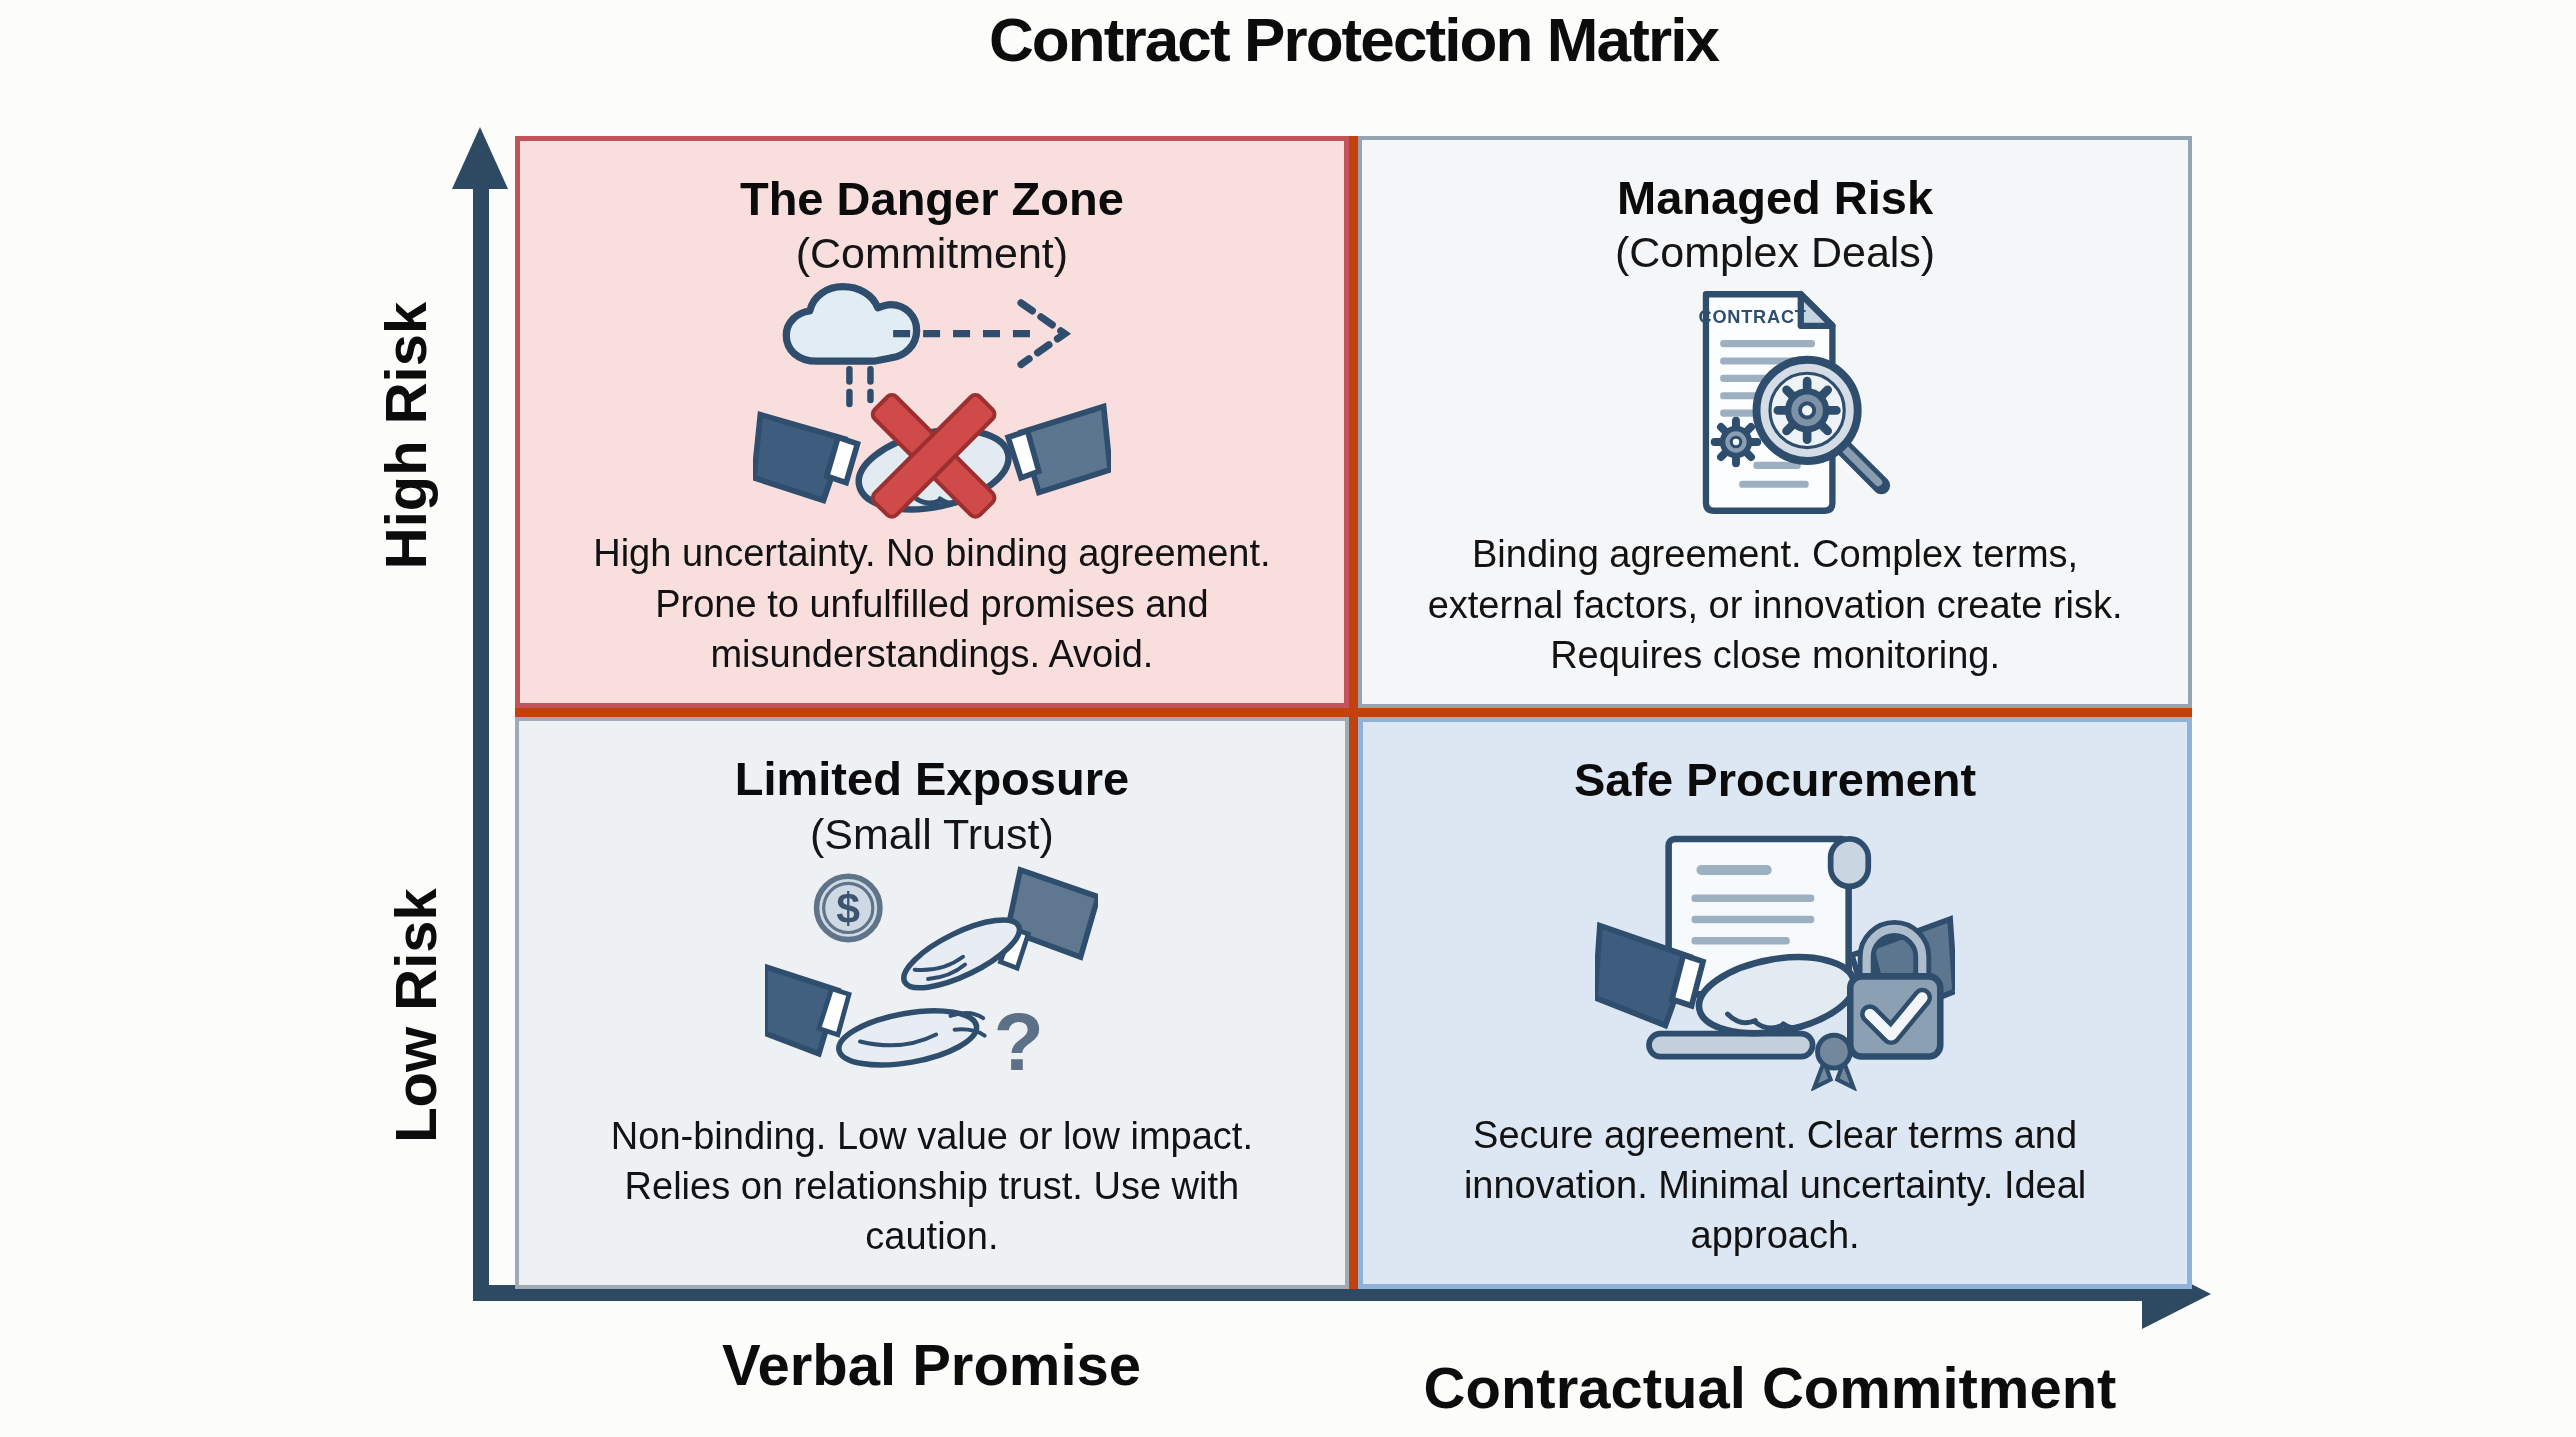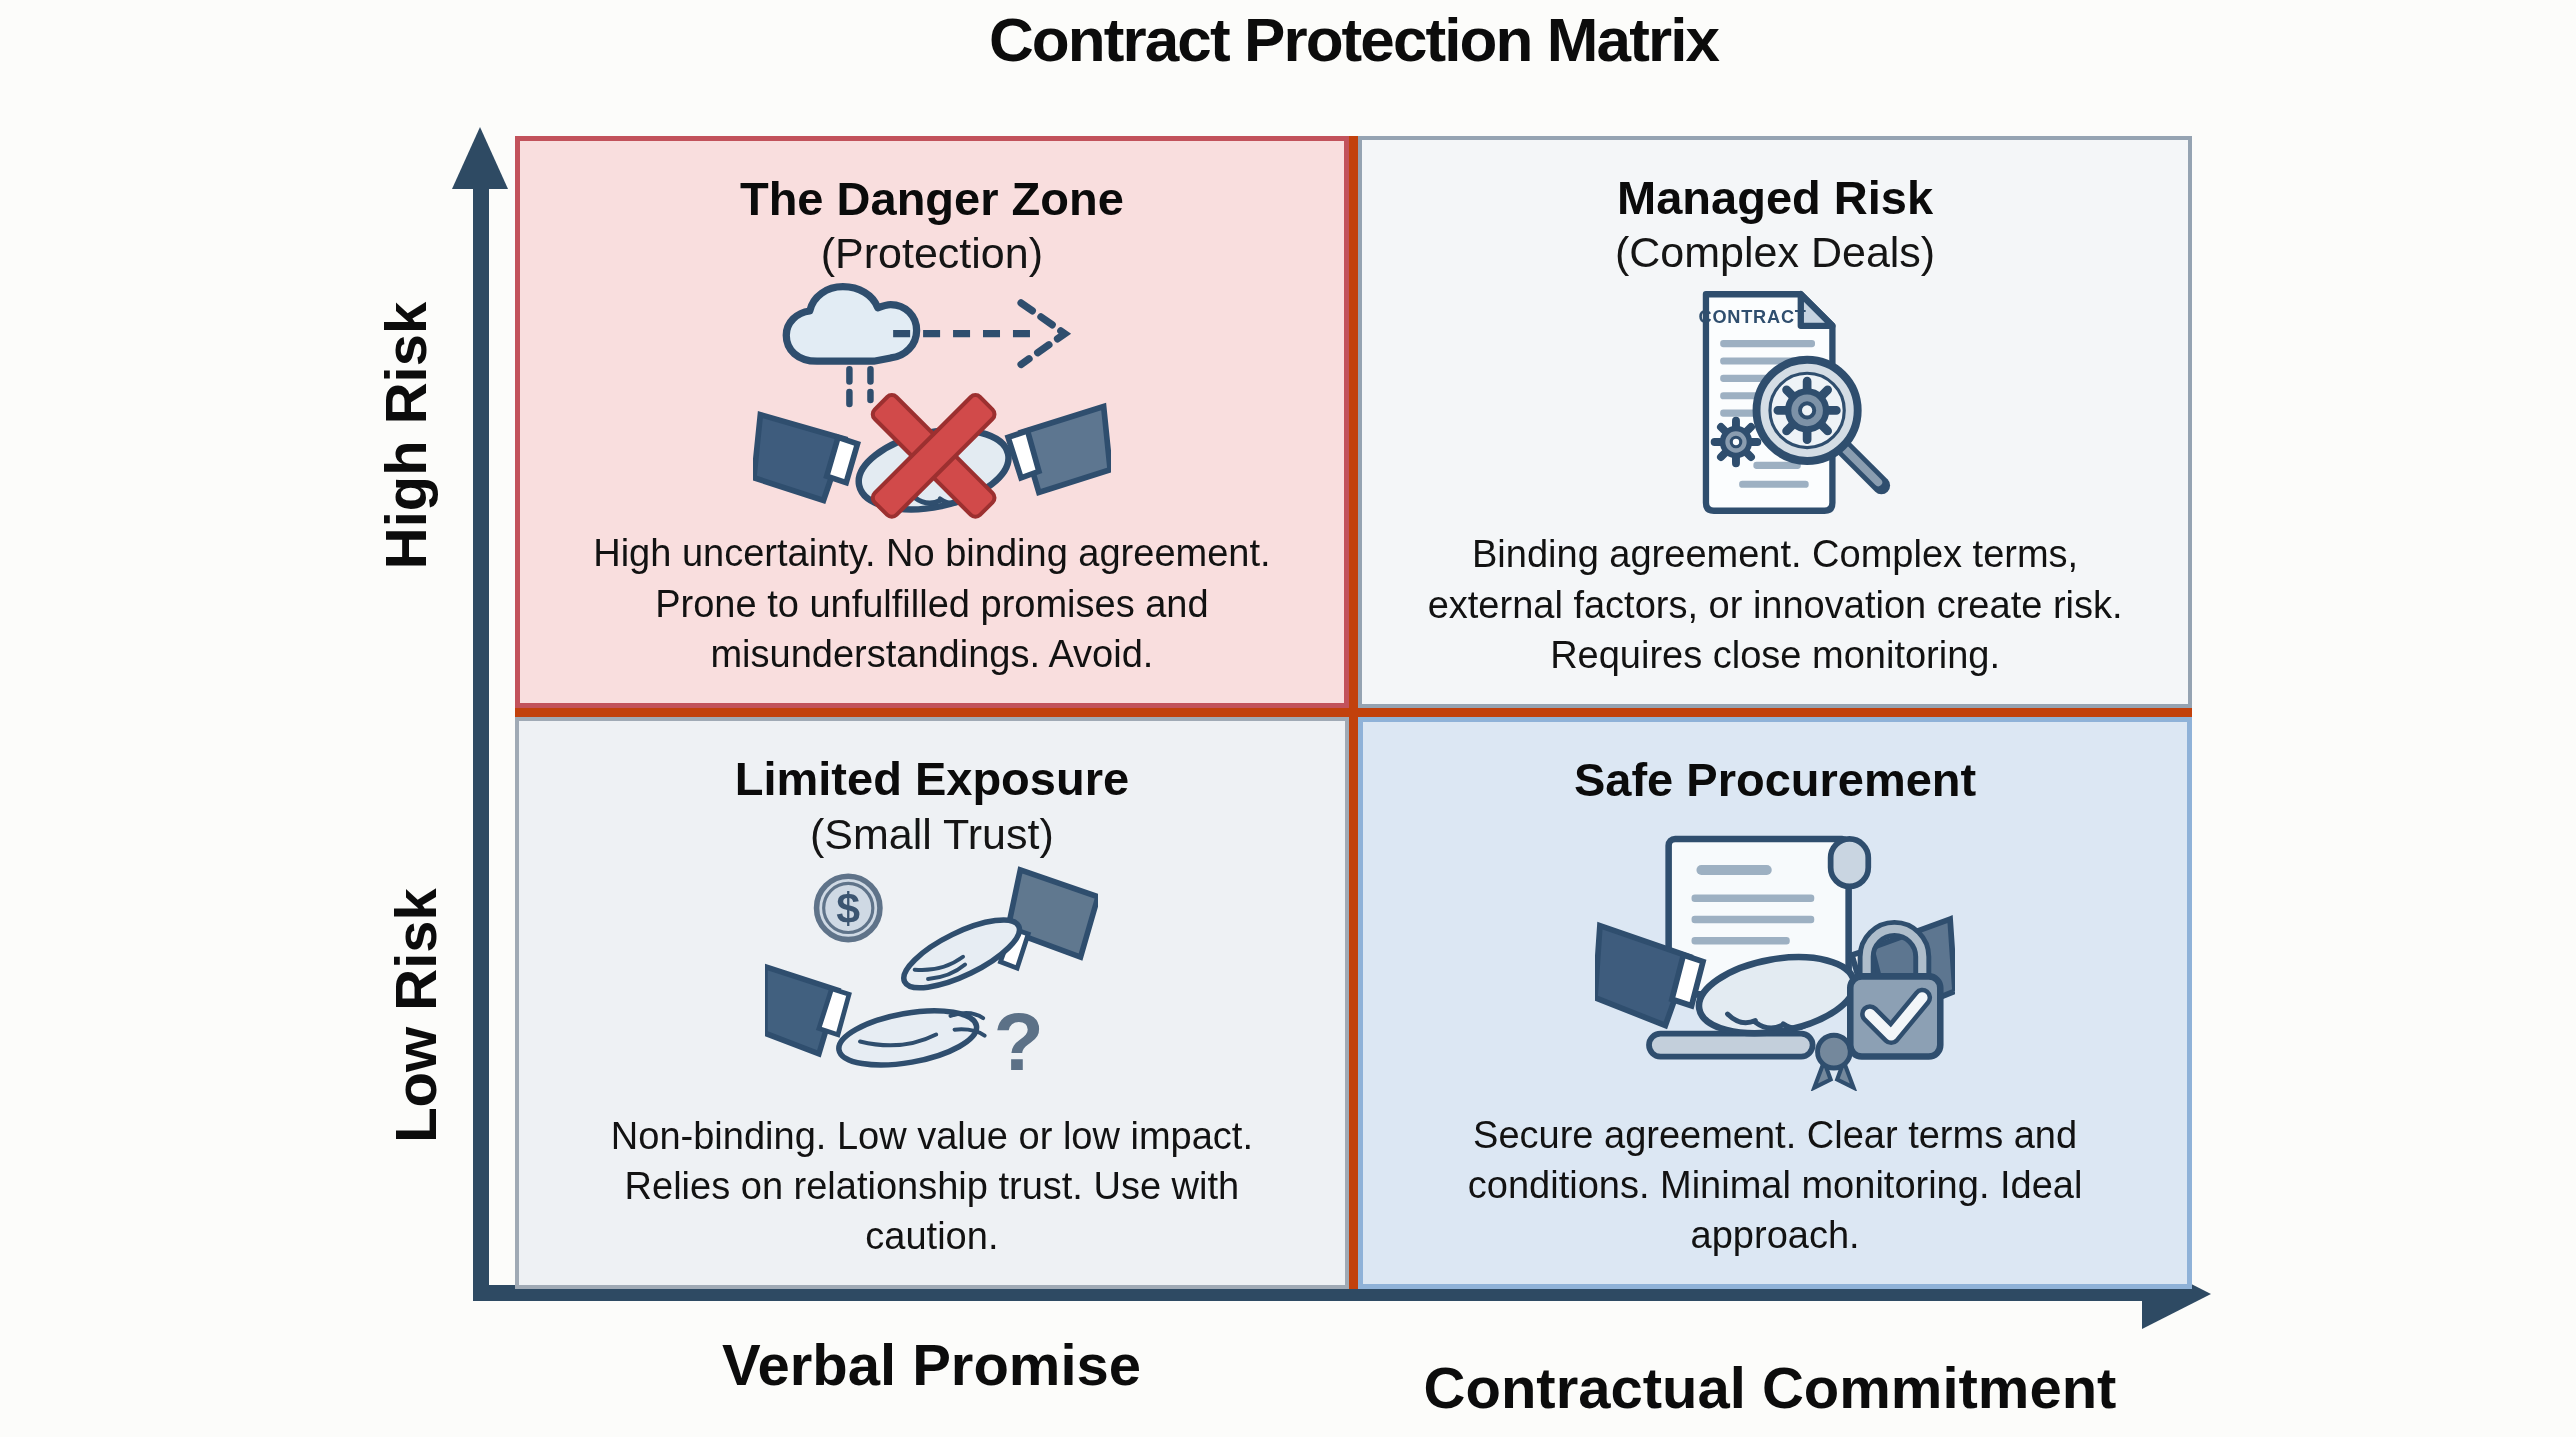--- a/index.html
+++ b/index.html
@@ -60,21 +60,21 @@
   <div class="y-label y-label-high">High Risk</div>
   <div class="y-label y-label-low">Low Risk</div>
   <div class="x-label x-label-left">Verbal Promise</div>
   <div class="x-label x-label-right">Contractual Commitment</div>
 
   <div class="matrix">
 
     <div class="quadrant q-danger">
       <div class="q-head">
         <div class="q-title">The Danger Zone</div>
-        <div class="q-sub">(Protection)</div>
+        <div class="q-sub">(Commitment)</div>
       </div>
       <div class="q-icon">
         <svg width="358" height="251" viewBox="0 0 440 310">
           <g>
             <path d="M78 104 C54 104 40 90 40 72 C40 56 53 44 69 42 C73 24 90 12 110 12 C130 12 147 22 153 38 C158 36 163 34 169 34 C187 34 201 48 201 66 C201 84 187 98 169 100 L148 104 Z" fill="#e2ecf4" stroke="#2f4e6e" stroke-width="9" stroke-linejoin="round"></path>
             <path d="M118 114 v46 M144 114 v38" stroke="#2f4e6e" stroke-width="8" stroke-linecap="round" stroke-dasharray="15 13" fill="none"></path>
           </g>
           <g>
             <path d="M172 70 H352" stroke="#2f4e6e" stroke-width="9" stroke-dasharray="21 16" fill="none"></path>
             <path d="M330 32 L384 70 L330 108" stroke="#2f4e6e" stroke-width="9" stroke-dasharray="17 13" fill="none" stroke-linecap="round"></path>
@@ -213,20 +213,20 @@
             <path d="M332 184 v-28 a34 34 0 0 1 68 0 v28" fill="none" stroke="#2f4e6e" stroke-width="22"></path>
             <path d="M332 184 v-28 a34 34 0 0 1 68 0 v28" fill="none" stroke="#aebdcb" stroke-width="10"></path>
             <rect x="312" y="180" width="110" height="98" rx="14" fill="#8ca0b4" stroke="#2f4e6e" stroke-width="8"></rect>
             <polyline points="336,226 362,252 400,206" fill="none" stroke="#2f4e6e" stroke-width="24" stroke-linecap="round" stroke-linejoin="round"></polyline>
             <polyline points="336,226 362,252 400,206" fill="none" stroke="#f2f6f9" stroke-width="13" stroke-linecap="round" stroke-linejoin="round"></polyline>
           </g>
         </svg>
       </div>
       <div class="q-desc">
         <div>Secure agreement. Clear terms and</div>
-        <div>conditions. Minimal monitoring. Ideal</div>
+        <div>innovation. Minimal uncertainty. Ideal</div>
         <div>approach.</div>
       </div>
     </div>
 
   </div>
 </div>
 
 
 </body></html>

